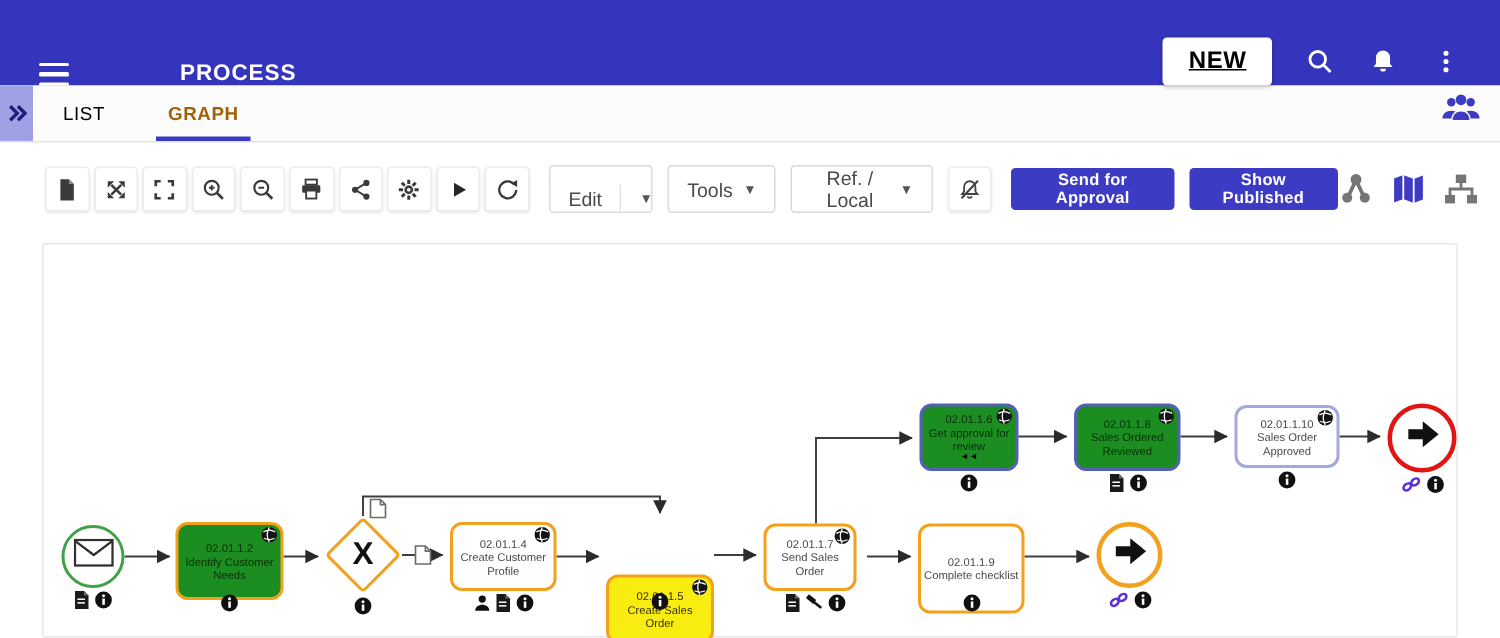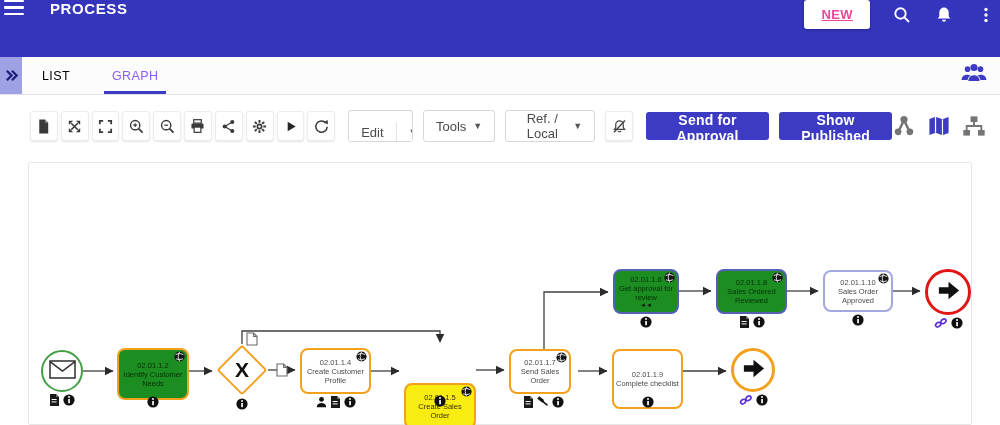--- a/index.html
+++ b/index.html
@@ -1,59 +1,59 @@
 <!DOCTYPE html>
 <html><head>
 <meta charset="utf-8">
 <style>
   * { margin:0; padding:0; box-sizing:border-box; }
   html,body { width:1000px; height:425px; background:#fff; overflow:hidden;
               font-family:"Liberation Sans", sans-serif; }
 
   
-  .app-bar { height:57px; background:#3434bd; display:flex; align-items:flex-start;
-             padding:0 4px; color:#fff; }
+  .app-bar { height:57px; background:#3434bd; display:flex; align-items:flex-end;
+             padding:0 26px; color:#fff;gap:48px; }
   .hamburger { width:20px; display:flex; flex-direction:column; gap:4px; cursor:pointer; }
   .hamburger span { height:2.4px; background:#fff; border-radius:1px; }
   .app-title { font-size:15px; font-weight:bold; letter-spacing:.6px; margin-left:26px; }
   .app-bar-right { margin-left:auto; display:flex; align-items:center; gap:22px; }
-  .new-btn { background:#fff; color:#ec4899; font-size:13px; font-weight:bold;
+  .new-btn { background:#fff; color:#000000; font-size:16px; font-weight:bold;
              border:none; border-radius:3px; padding:7px 17px; letter-spacing:.4px;
              box-shadow:0 1px 3px rgba(0,0,0,.25); cursor:pointer;text-decoration:underline; }
   .hdr-icon { width:20px; height:20px; display:inline-block; }
 
   
   .tab-bar { height:38px; background:#fcfcfc; border-bottom:1px solid #e2e2e2;
              display:flex; align-items:stretch; }
   .collapse-strip { width:22px; background:#9fa1e5; display:flex; align-items:center;
                     justify-content:center; cursor:pointer; }
   .tabs { display:flex; align-items:stretch; margin-left:18px; gap:38px; }
   .tab { display:flex; align-items:center; font-size:12.5px; letter-spacing:.4px;
          color:#000000; position:relative; cursor:pointer; padding:0 2px; }
-  .tab.active { color:#8b5cf6; font-weight:normal; }
+  .tab.active { color:#a16207; font-weight:bold; }
   .tab.active::after { content:""; position:absolute; left:-6px; right:-6px; bottom:0;
                        height:3px; background:#3d3bc4; }
   .tab-bar-right { margin-left:auto; display:flex; align-items:center; padding-right:12px; }
 
   
   .toolbar { display:flex; align-items:center; padding:14px 0 0 30px; height:48px; }
   .chip { width:35px; height:30px; background:#fff; border:1px solid #ececec;
           border-radius:3px; box-shadow:0 1px 2px rgba(0,0,0,.10); margin-right:3px;
           display:flex; align-items:center; justify-content:center; cursor:pointer; }
   .dd-group { display:flex; margin-left:10px; border:1px solid #d8d8d8; border-radius:3px;
               overflow:hidden; background:#fff; height:32px; }
   .dd-seg { display:flex; align-items:center; padding:0 12px; font-size:13px; color:#4a4a4a;
             cursor:pointer; background:#fff; border:none;margin-top:12px; }
   .dd-seg + .dd-seg { border-left:1px solid #e2e2e2; }
   .dd-btn { display:flex; align-items:center; gap:7px; margin-left:10px; height:32px;
             background:#fff; border:1px solid #d8d8d8; border-radius:3px; padding:0 12px;
             font-size:13px; color:#4a4a4a; cursor:pointer; }
   .caret { font-size:9px; color:#555; }
   .action-btn { margin-left:10px; height:28px; background:#3d3bc4; color:#fff; border:none;
-                border-radius:3px; font-size:14px; font-weight:bold; padding:0 13px;
+                border-radius:3px; font-size:11px; font-weight:bold; padding:0 13px;
                 cursor:pointer; letter-spacing:.2px; }
   .tb-right { margin-left:auto; display:flex; align-items:center; gap:11px; padding-right:14px; }
   .tb-right .vicon { width:24px; height:24px; cursor:pointer; }
 
   
   .canvas { position:absolute; left:28px; top:162px; width:944px; height:263px;
             background:#fff; border:1px solid #e7e7e7; border-radius:2px; }
   #edge-layer { position:absolute; left:0; top:0; }
   .bp-node { position:absolute; }
   .bp-task { border:2.5px solid; border-radius:8px; display:flex; flex-direction:column;

